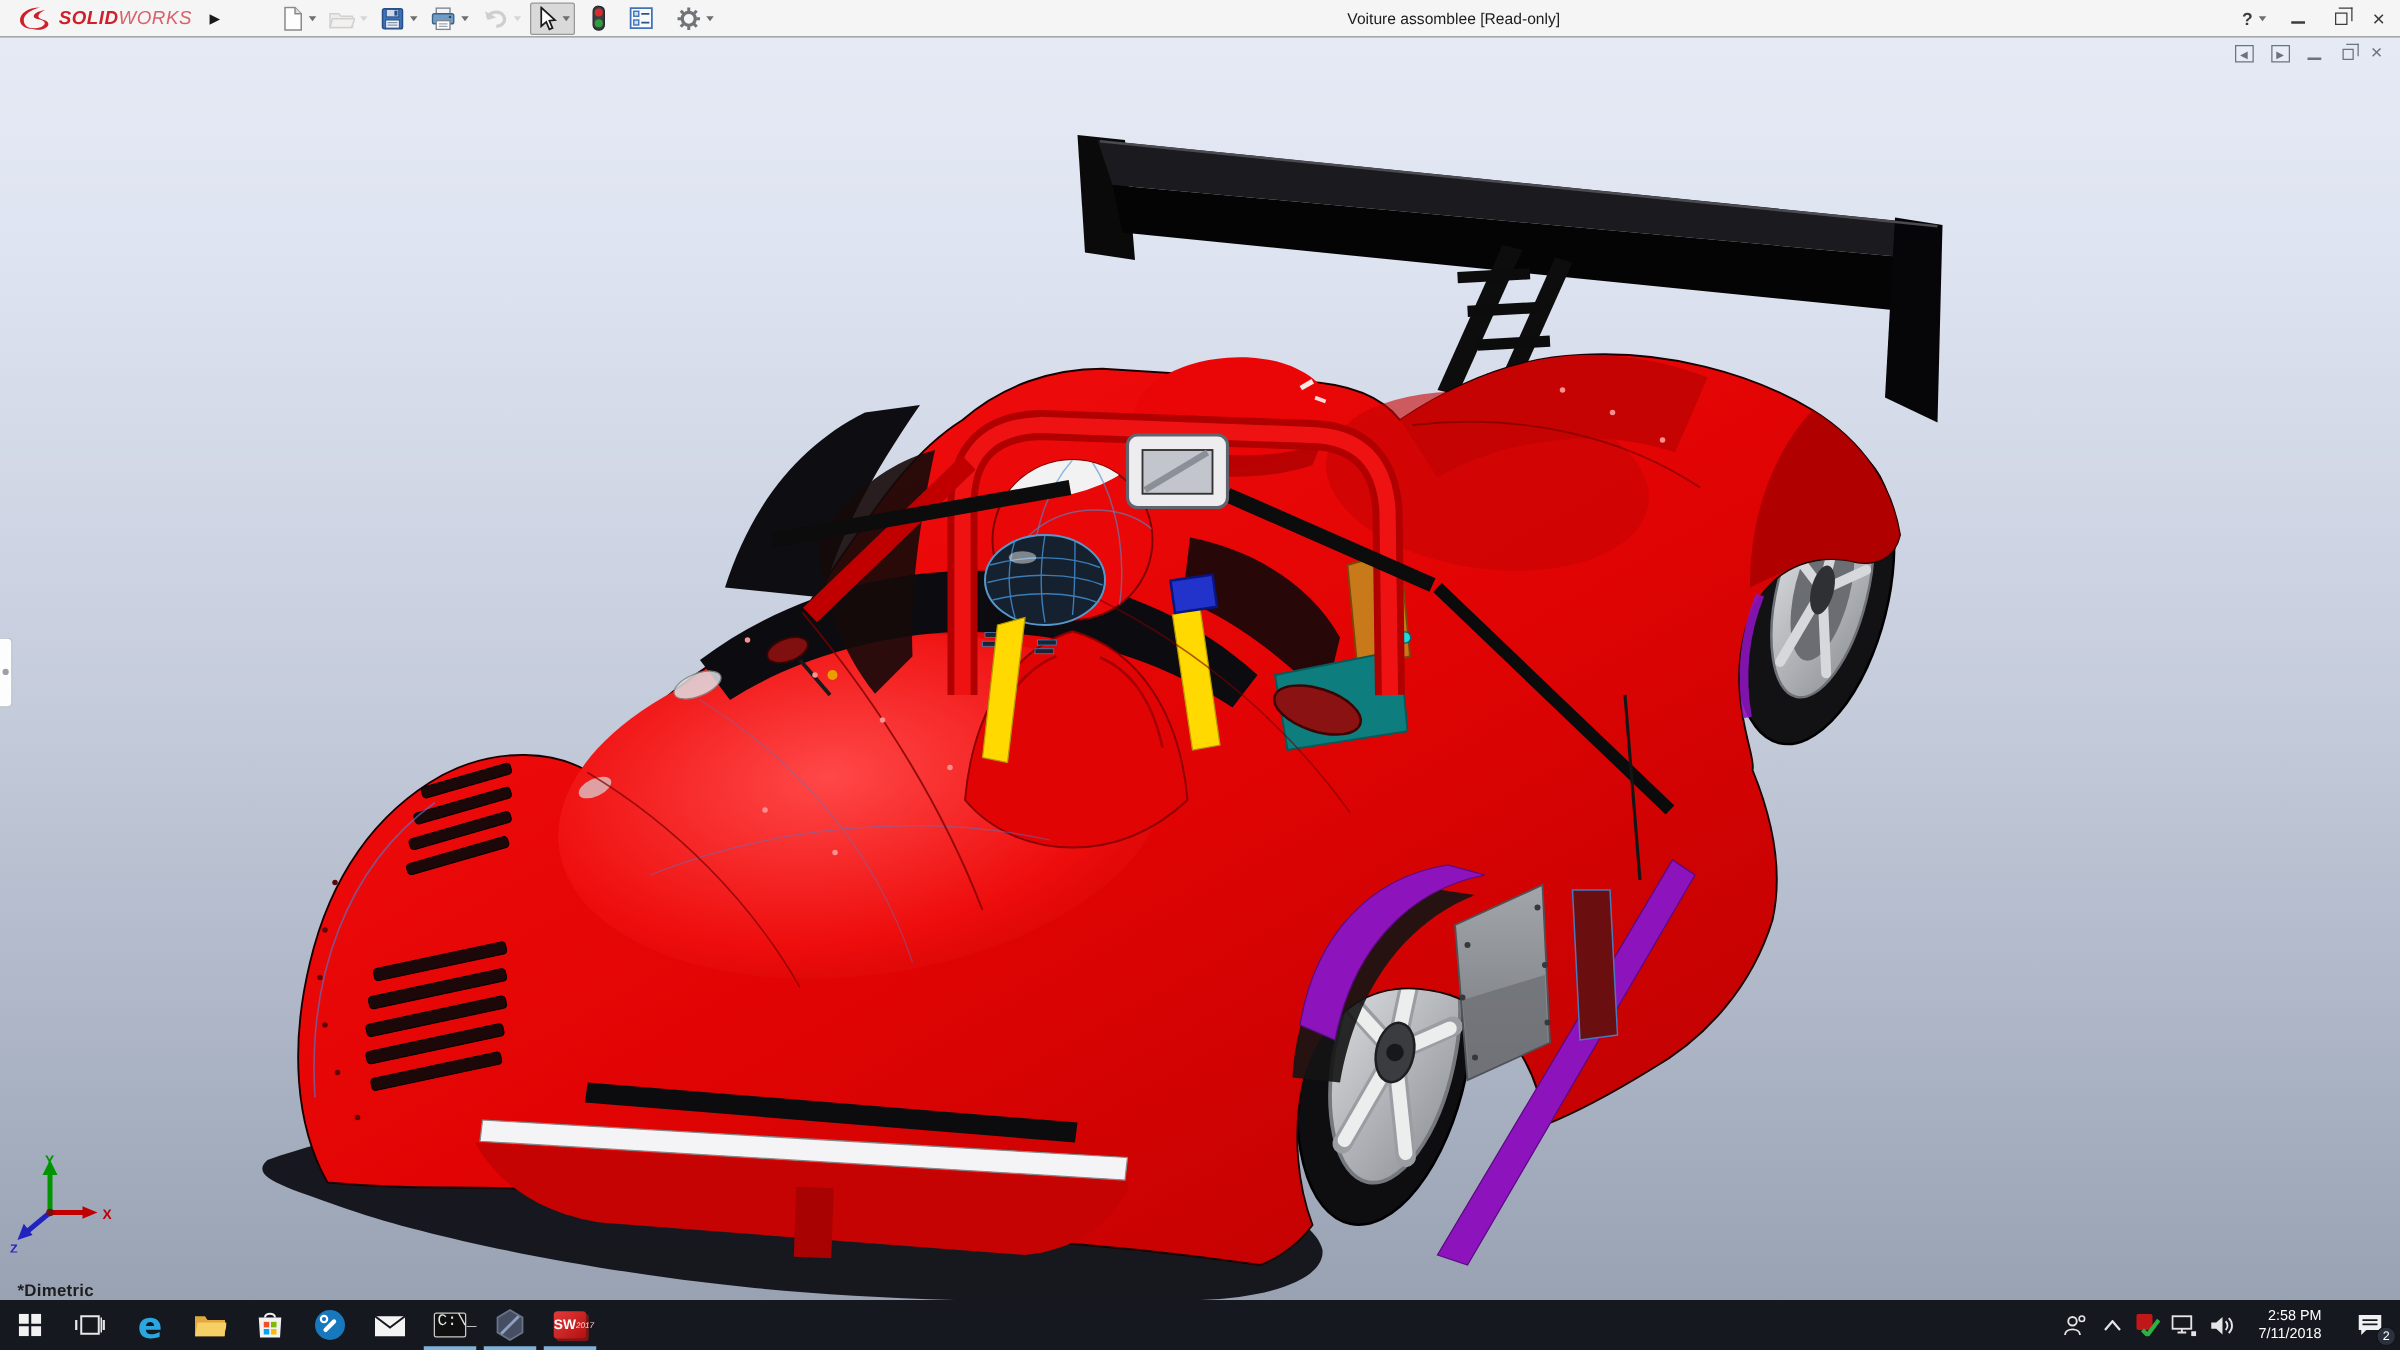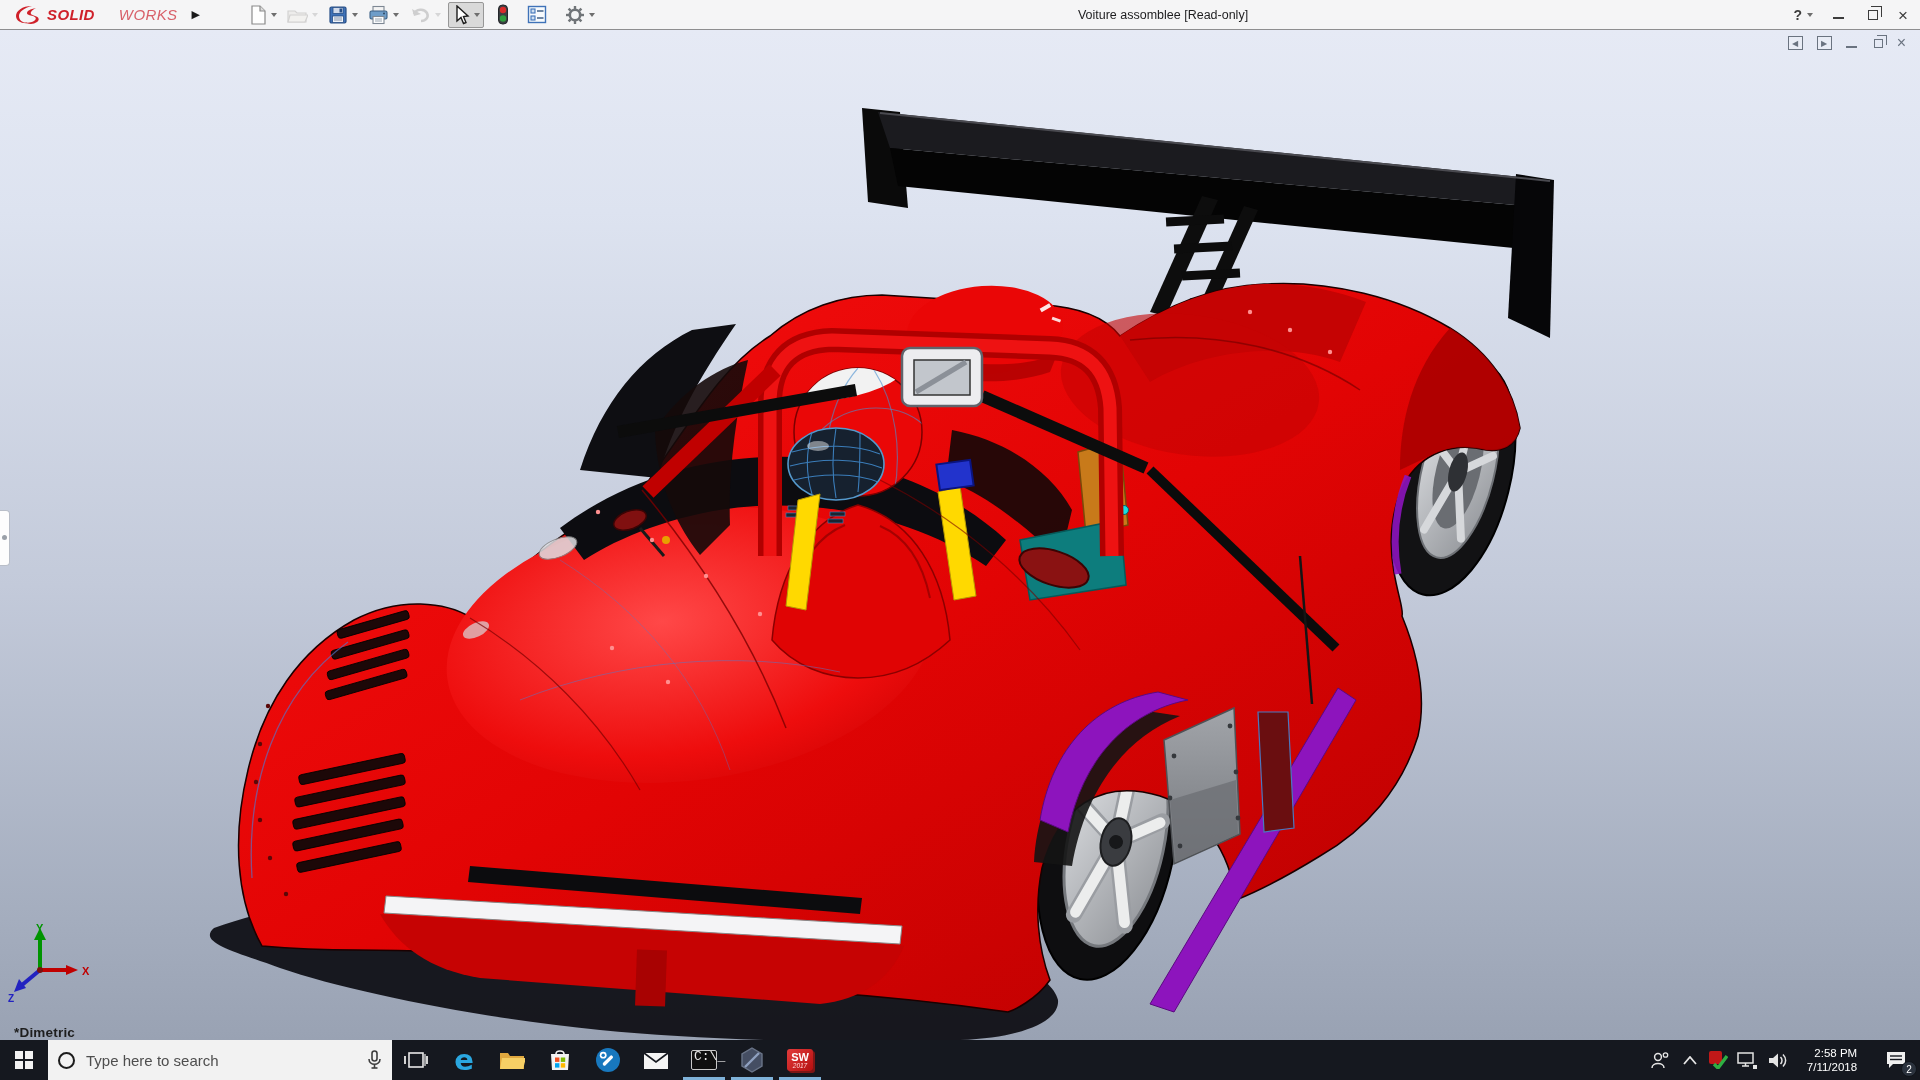--- a/index.html
+++ b/index.html
@@ -5,21 +5,21 @@
   html,body{margin:0;padding:0;width:1920px;height:1080px;overflow:hidden;
     font-family:"Liberation Sans",sans-serif;-webkit-font-smoothing:antialiased;}
   *{box-sizing:border-box;}
 
   
   .titlebar{position:absolute;left:0;top:0;width:1920px;height:30px;background:#f5f5f6;
     border-bottom:1px solid #8e8e90;display:flex;align-items:center;z-index:30;}
   .logo-area{display:flex;align-items:center;padding-left:12px;}
   .brand-text{font-size:15px;letter-spacing:.4px;color:#cf2029;margin-left:5px;font-style:italic;}
   .brand-text b{font-weight:700;}
-  .brand-text span.lite{color:#d8616a;font-weight:400;margin-left:24px;}
+  .brand-text span.lite{color:#d8616a;font-weight:400;}
   .flyout{color:#1a1a1a;font-size:11px;margin-left:14px;}
   .tools{display:flex;align-items:center;margin-left:46px;gap:4px;}
   .tool{display:flex;align-items:center;gap:2px;padding:2px 3px;border-radius:2px;}
   .tool svg{display:block;}
   .tool.disabled{opacity:.42;filter:grayscale(.7);}
   .tool.pressed{background:#d9d9d9;border:1px solid #979797;}
   .caret{width:0;height:0;border-left:3.5px solid transparent;border-right:3.5px solid transparent;
     border-top:4px solid #6e6e6e;margin-left:2px;}
   .tool.disabled .caret{border-top-color:#adadad;}
   .win-title{position:absolute;left:1163px;top:0;transform:translateX(-50%);line-height:30px;
@@ -59,21 +59,21 @@
     font-family:"Liberation Sans",sans-serif;}
   .tb-search input::placeholder{color:#4e4e4e;opacity:1;}
   .search-circle{width:17px;height:17px;border:2.6px solid #1c1c1c;border-radius:50%;flex:none;}
   .tb-apps{display:flex;}
   .app{width:48px;display:flex;align-items:center;justify-content:center;position:relative;}
   .app .underline{position:absolute;left:3px;right:3px;bottom:0;height:3px;background:#7fb2d9;}
   .edge-e{font-size:29px;font-weight:bold;color:#2aa7e0;font-family:"DejaVu Sans",sans-serif;line-height:28px;}
   .cmd-box{width:26px;height:20px;background:#101010;border:1px solid #c9c9c9;border-radius:2px;
     color:#e8e8e8;font-size:13px;line-height:9px;padding:1px 2px;font-family:"Liberation Mono",monospace;}
   .sw-box{width:26px;height:22px;background:linear-gradient(135deg,#e23b3b,#b40f0f);border-radius:3px;
-    display:flex;flex-direction:column;align-items:center;justify-content:center;box-shadow:2px 2px 0 #7e1616;}
+    display:flex;align-items:center;justify-content:flex-start;box-shadow:2px 2px 0 #7e1616;}
   .sw-box .l1{color:#fff;font-weight:bold;font-size:11px;line-height:10px;}
   .sw-box .l2{color:#ffd6d6;font-size:6.5px;line-height:7px;font-style:italic;}
   .tb-tray{margin-left:auto;display:flex;align-items:center;padding-right:2px;}
   .tray-item{display:flex;align-items:center;justify-content:center;height:40px;position:relative;}
   .tray-clock{width:80px;color:#ffffff;font-size:11.5px;line-height:14px;text-align:right;padding-right:4px;}
   .badge{position:absolute;right:1px;bottom:3px;width:16px;height:16px;border-radius:50%;background:#2b323d;
     border:1px solid #10141a;color:#fff;font-size:10px;display:flex;align-items:center;justify-content:center;}
 </style>
 </head>
 <body>
@@ -445,30 +445,20 @@
 <div class="taskbar">
   <div class="tb-start">
     <svg width="18" height="18" viewBox="0 0 18 18">
       <rect x="0" y="0" width="8" height="8" fill="#f2f2f2"></rect>
         <rect x="10" y="0" width="8" height="8" fill="#f2f2f2"></rect>
       <rect x="0" y="10" width="8" height="8" fill="#f2f2f2"></rect>
         <rect x="10" y="10" width="8" height="8" fill="#f2f2f2"></rect>
     </svg>
   </div>
 
-  <div class="tb-search">
-    <span class="search-circle"></span>
-    <input type="text" readonly="" placeholder="Type here to search" style="">
-    <svg width="15" height="20" viewBox="0 0 15 20">
-      <rect x="5" y="1" width="5" height="10" rx="2.5" fill="none" stroke="#3d3d3d" stroke-width="1.6"></rect>
-      <path d="M2,9 C2,16 13,16 13,9" fill="none" stroke="#3d3d3d" stroke-width="1.6"></path>
-      <line x1="7.5" y1="14.5" x2="7.5" y2="18" stroke="#3d3d3d" stroke-width="1.6"></line>
-      <line x1="4.5" y1="18" x2="10.5" y2="18" stroke="#3d3d3d" stroke-width="1.6"></line>
-    </svg>
-  </div>
 
   <div class="tb-apps">
     <div class="app">
       <svg width="24" height="22" viewBox="0 0 24 22">
         <rect x="5" y="4" width="14" height="14" fill="none" stroke="#e8e8e8" stroke-width="1.6"></rect>
         <line x1="1" y1="7" x2="1" y2="15" stroke="#e8e8e8" stroke-width="1.8"></line>
         <line x1="23" y1="7" x2="23" y2="15" stroke="#e8e8e8" stroke-width="1.8"></line>
         <line x1="21" y1="5" x2="21" y2="17" stroke="#e8e8e8" stroke-width="1.2"></line>
       </svg>
     </div>

